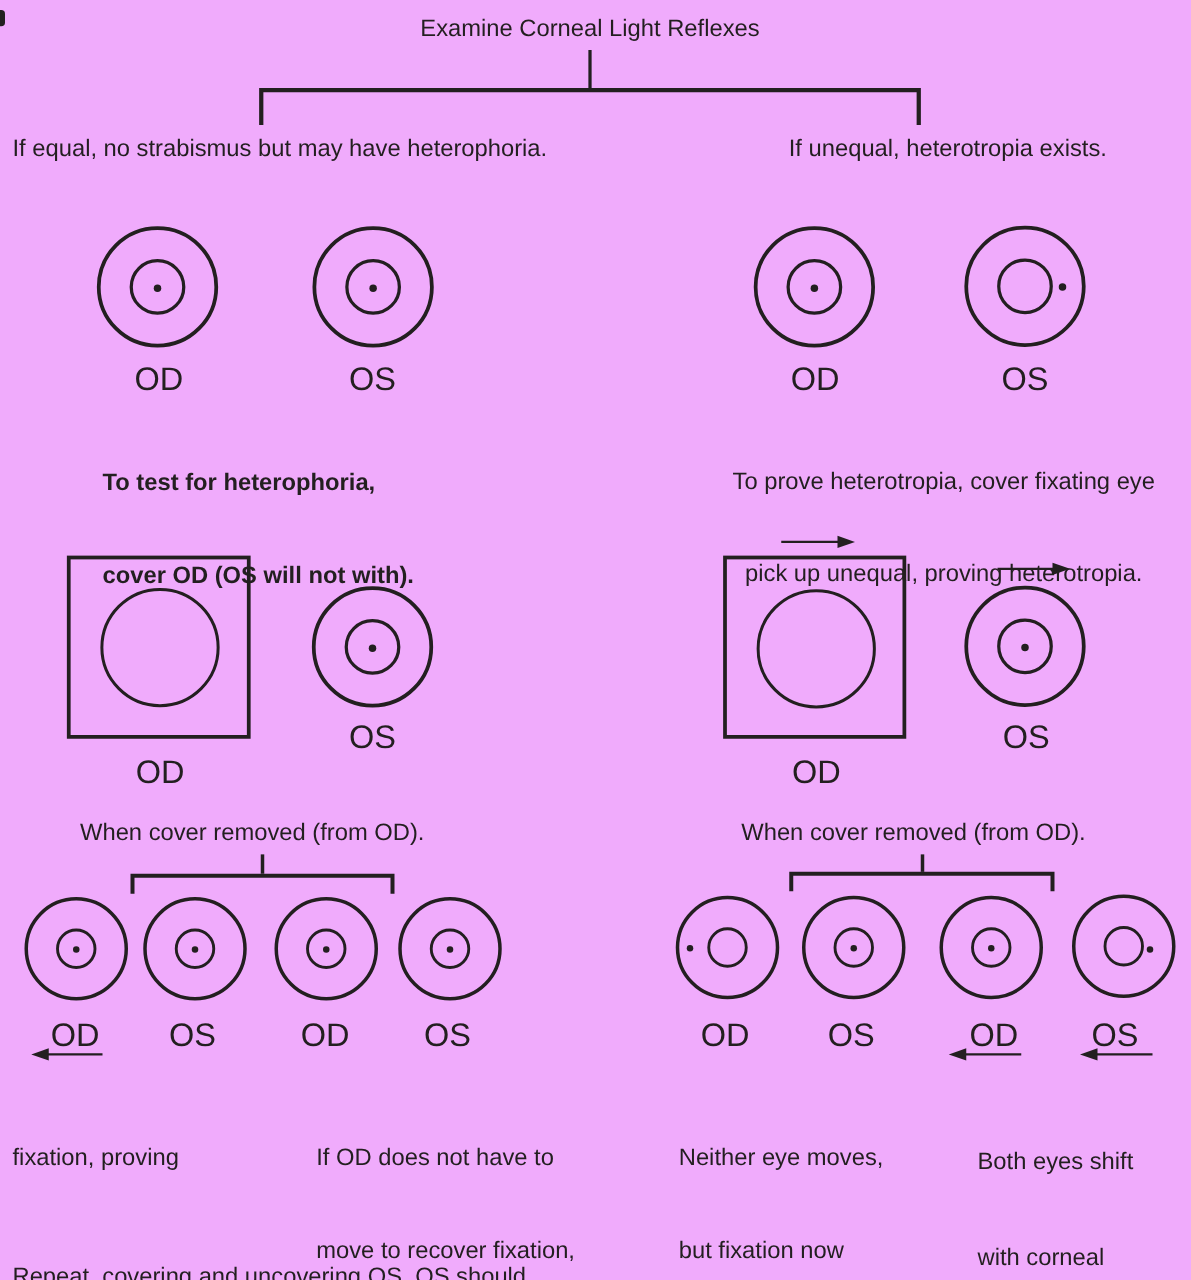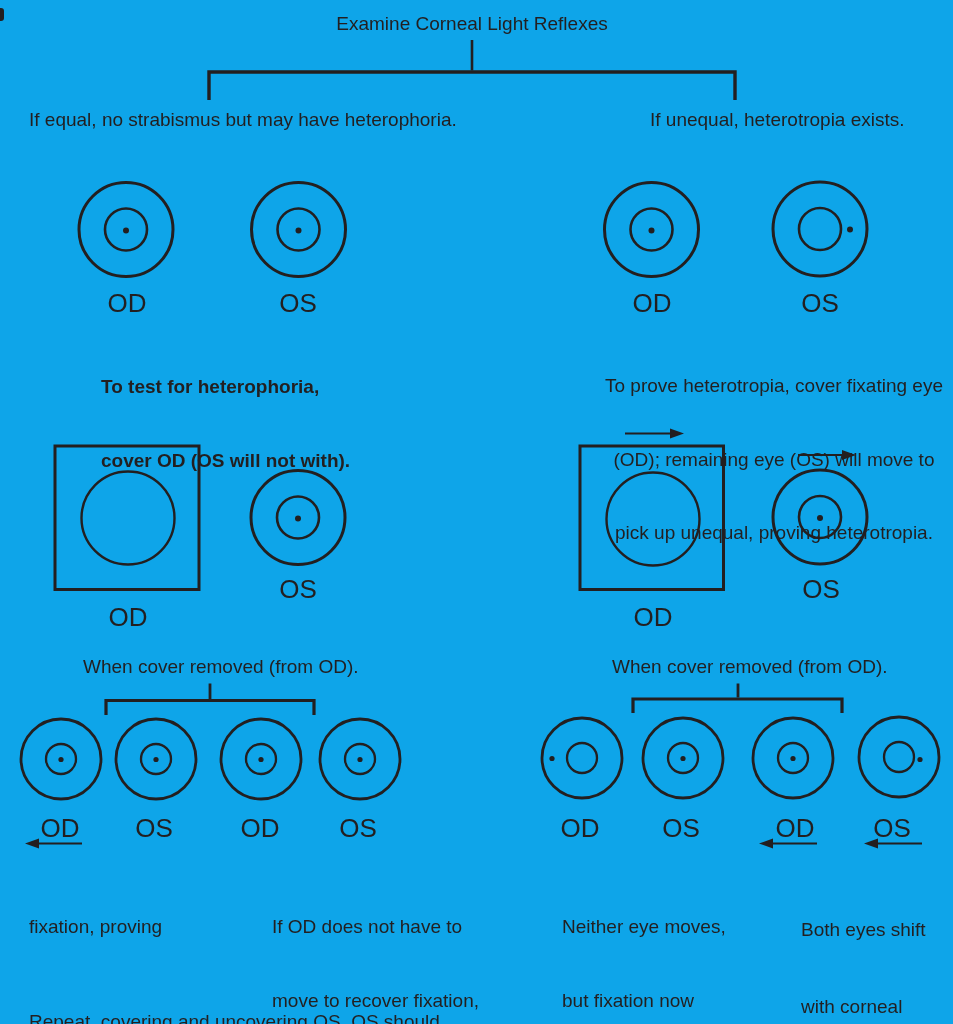--- a/index.html
+++ b/index.html
@@ -1,24 +1,24 @@
 <!DOCTYPE html>
 <html><head>
 <meta charset="utf-8">
 <style>
   html,body { margin:0; padding:0; background:#ffffff; }
   .page {
-    position:relative; width:953px; height:1024px; background:#0ea5e9;
+    position:relative; width:953px; height:1024px; background:#f0abfc;
     font-family:"Liberation Sans", sans-serif; color:#231f20; overflow:hidden;
   }
   svg.diagram { position:absolute; left:0; top:0; width:953px; height:1024px; }
   svg.diagram * { vector-effect:none; }
   .ln   { stroke:#231f20; fill:none; }
   .fil  { fill:#231f20; stroke:none; }
-  .txt  { position:absolute; font-size:19px; line-height:24.5px; white-space:pre;margin-left:19px; }
+  .txt  { position:absolute; font-size:19px; line-height:24.5px; white-space:pre; }
   .lbl  { position:absolute; font-size:26px; white-space:pre; transform:translateX(-50%); }
   .title{ position:absolute; left:0; top:13px; width:944px; text-align:center;
           font-size:19px; white-space:pre; }
   .wide6 { line-height:25.5px; }
   .artifact { position:absolute; left:0; top:8px; width:4px; height:13px;
               background:#231f20; border-radius:0 3px 3px 0; }
 </style>
 </head>
 <body>
 
@@ -154,21 +154,20 @@
   <div class="lbl" style="left:298px; top:288px;">OS</div>
   <div class="lbl" style="left:652px; top:288px;">OD</div>
   <div class="lbl" style="left:820px; top:288px;">OS</div>
 
   <div class="txt" style="left:82px; top:326px;font-weight:bold;">
     <div>To test for heterophoria,</div>
     <div>cover OD (OS will not with).</div>
   </div>
   <div class="txt" style="left:586px; top:325px;text-align:center;">
     <div>To prove heterotropia, cover fixating eye</div>
-    <div>(OD); remaining eye (OS) will move to</div>
     <div>pick up unequal, proving heterotropia.</div>
   </div>
 
   <div class="lbl" style="left:298px; top:574px;">OS</div>
   <div class="lbl" style="left:128px; top:602px;">OD</div>
   <div class="lbl" style="left:821px; top:574px;">OS</div>
   <div class="lbl" style="left:653px; top:602px;">OD</div>
 
   <div class="txt" style="left:64px; top:655px;">When cover removed (from OD).</div>
   <div class="txt" style="left:593px; top:655px;">When cover removed (from OD).</div>

